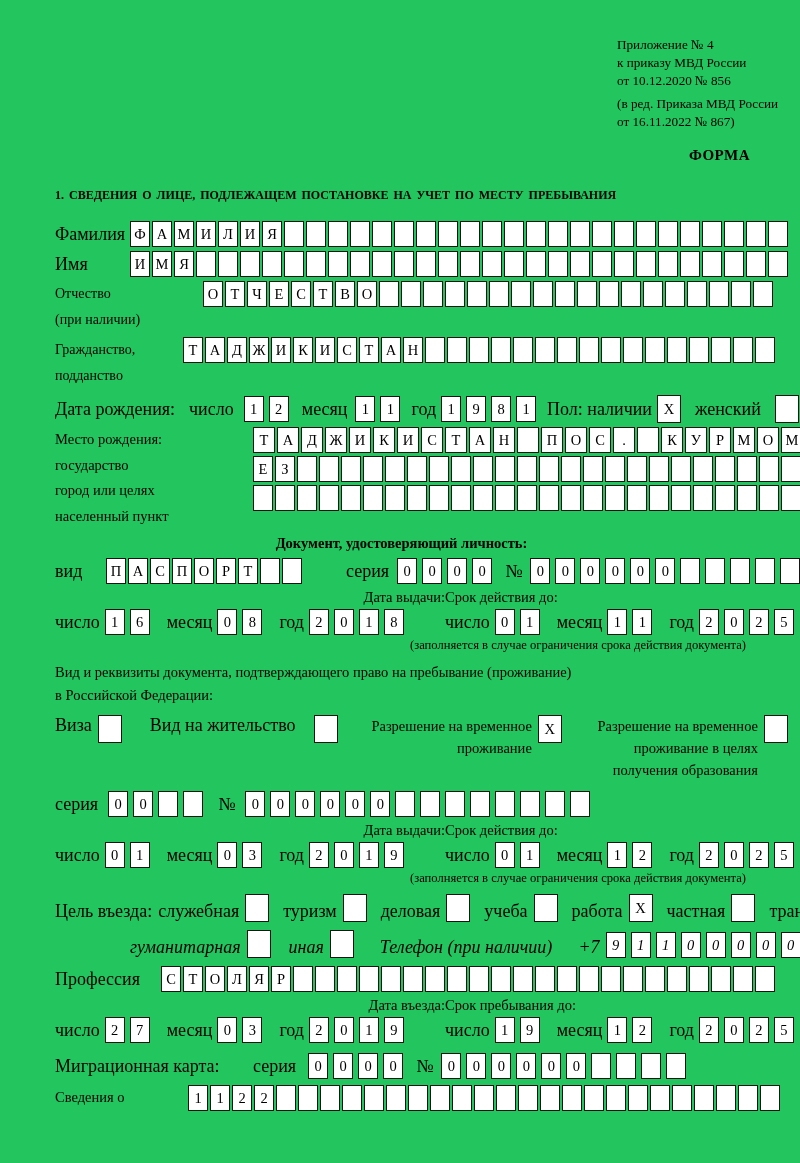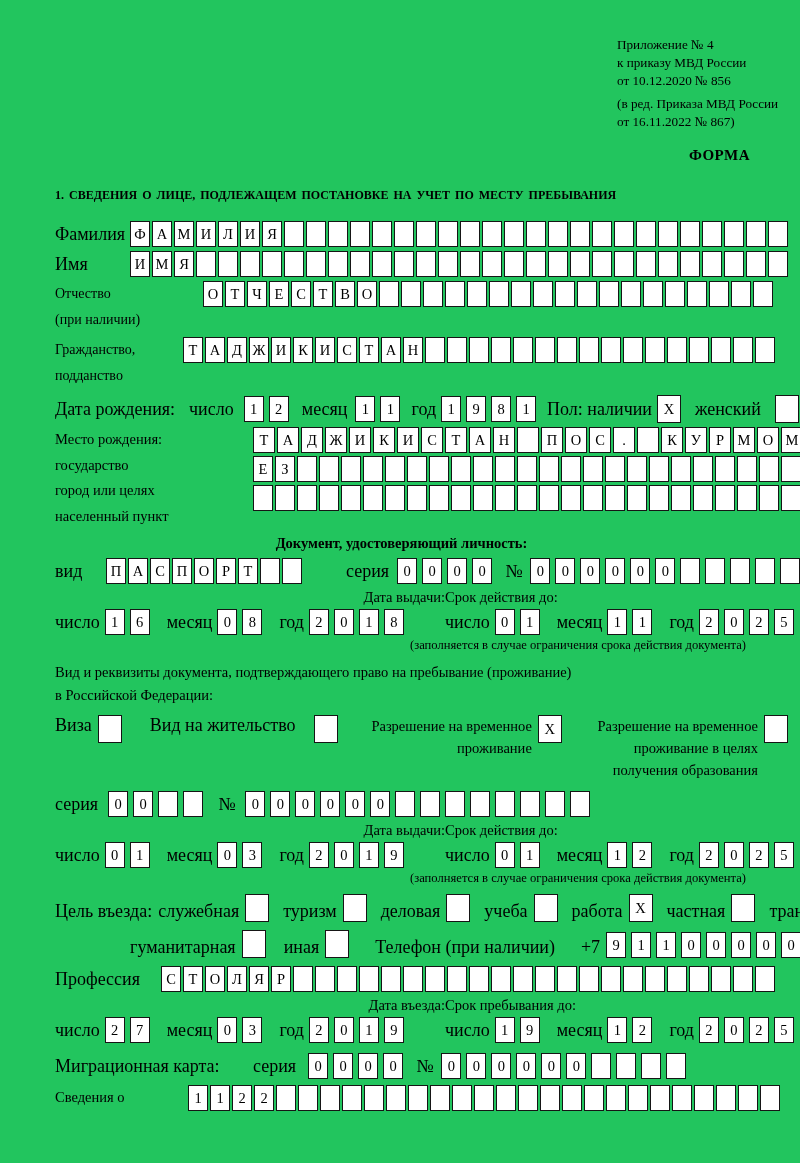--- a/index.html
+++ b/index.html
@@ -539,21 +539,21 @@
       </span>
     <span class="lbl">частная</span>
     <span class="cells cb">
         <span class="cell"></span>
       </span>
     <span class="lbl">транзит</span>
     <span class="cells cb">
         <span class="cell"></span>
       </span>
   </div>
-  <div class="purpose" style="margin-left:75px;margin-top:8px;">
+  <div class="purpose" style="margin-left:75px;margin-top:8px;font-style:italic;">
     <span class="lbl">гуманитарная</span>
     <span class="cells cb" style="margin-right:18px;">
         <span class="cell"></span>
       </span>
     <span class="lbl">иная</span>
     <span class="cells cb" style="margin-right:26px;">
         <span class="cell"></span>
       </span>
     <span class="lbl" style="margin-right:26px;">Телефон (при наличии)</span>
     <span class="lbl">+7</span>

